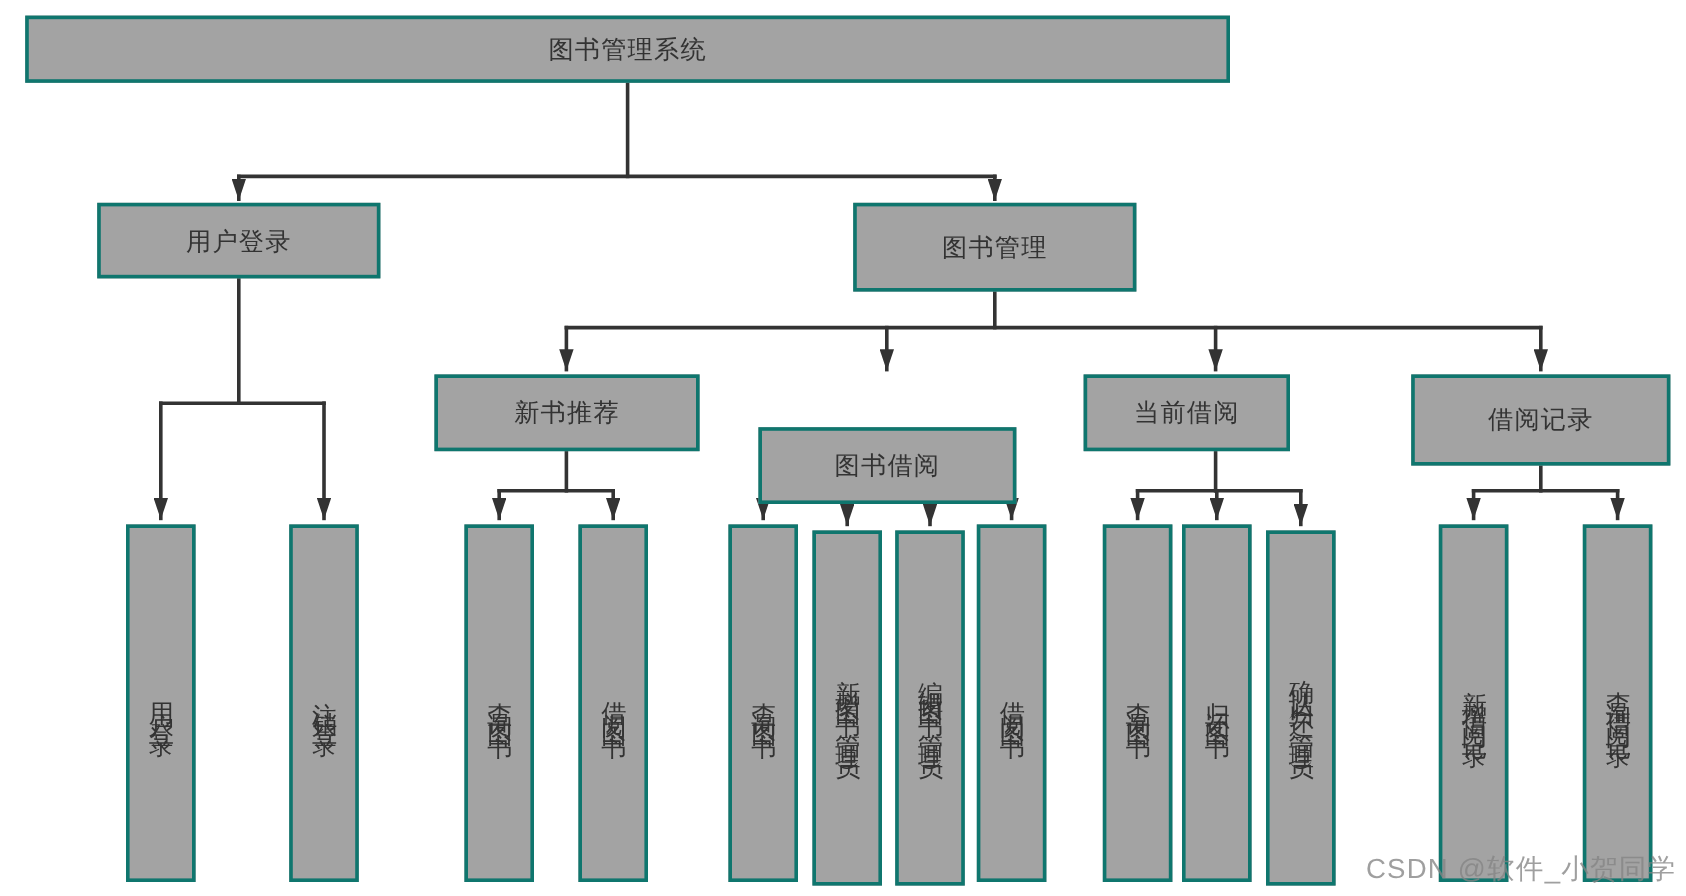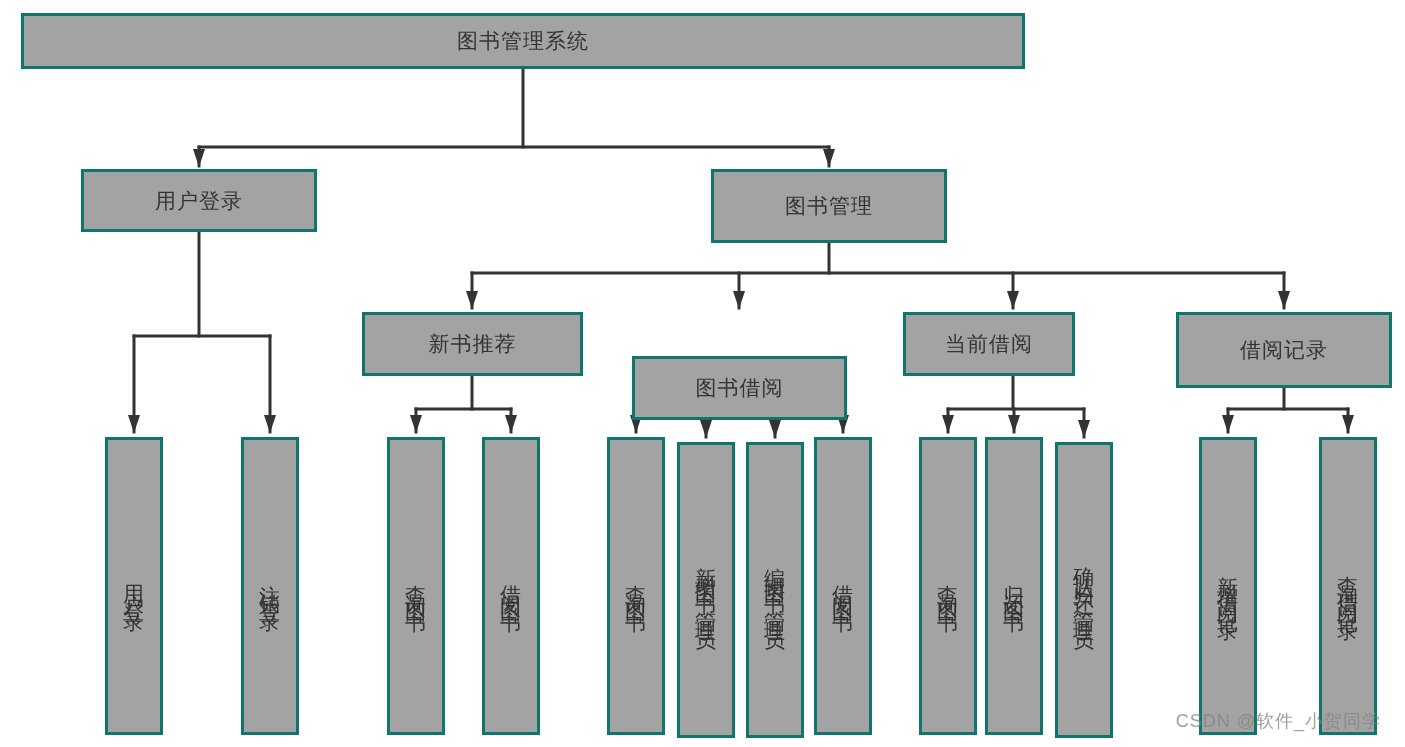--- a/index.html
+++ b/index.html
@@ -14,22 +14,22 @@
     display:flex; align-items:center; justify-content:center;
     color:#333333;
   }
   .hnode { font-size:21px; letter-spacing:1px; }
   .vlabel {
     writing-mode:vertical-rl; text-orientation:mixed;
     font-size:21px; line-height:1.1; letter-spacing:9px; color:#333333;
   }
   .vlabel.tight { letter-spacing:9px; }
   .watermark {
-    position:absolute; top:709px; right:24px;
-    font-size:18px; letter-spacing:1px;
+    position:absolute; top:709px; right:8px;
+    font-size:23px; letter-spacing:1px;
     color:rgba(132,132,132,0.78); z-index:6; white-space:nowrap;margin-left:35px;
   }
 </style>
 </head>
 <body>
 
 <div class="canvas">
 
   <svg class="connectors" width="1405" height="747" viewBox="0 0 1405 747">
     <defs>

